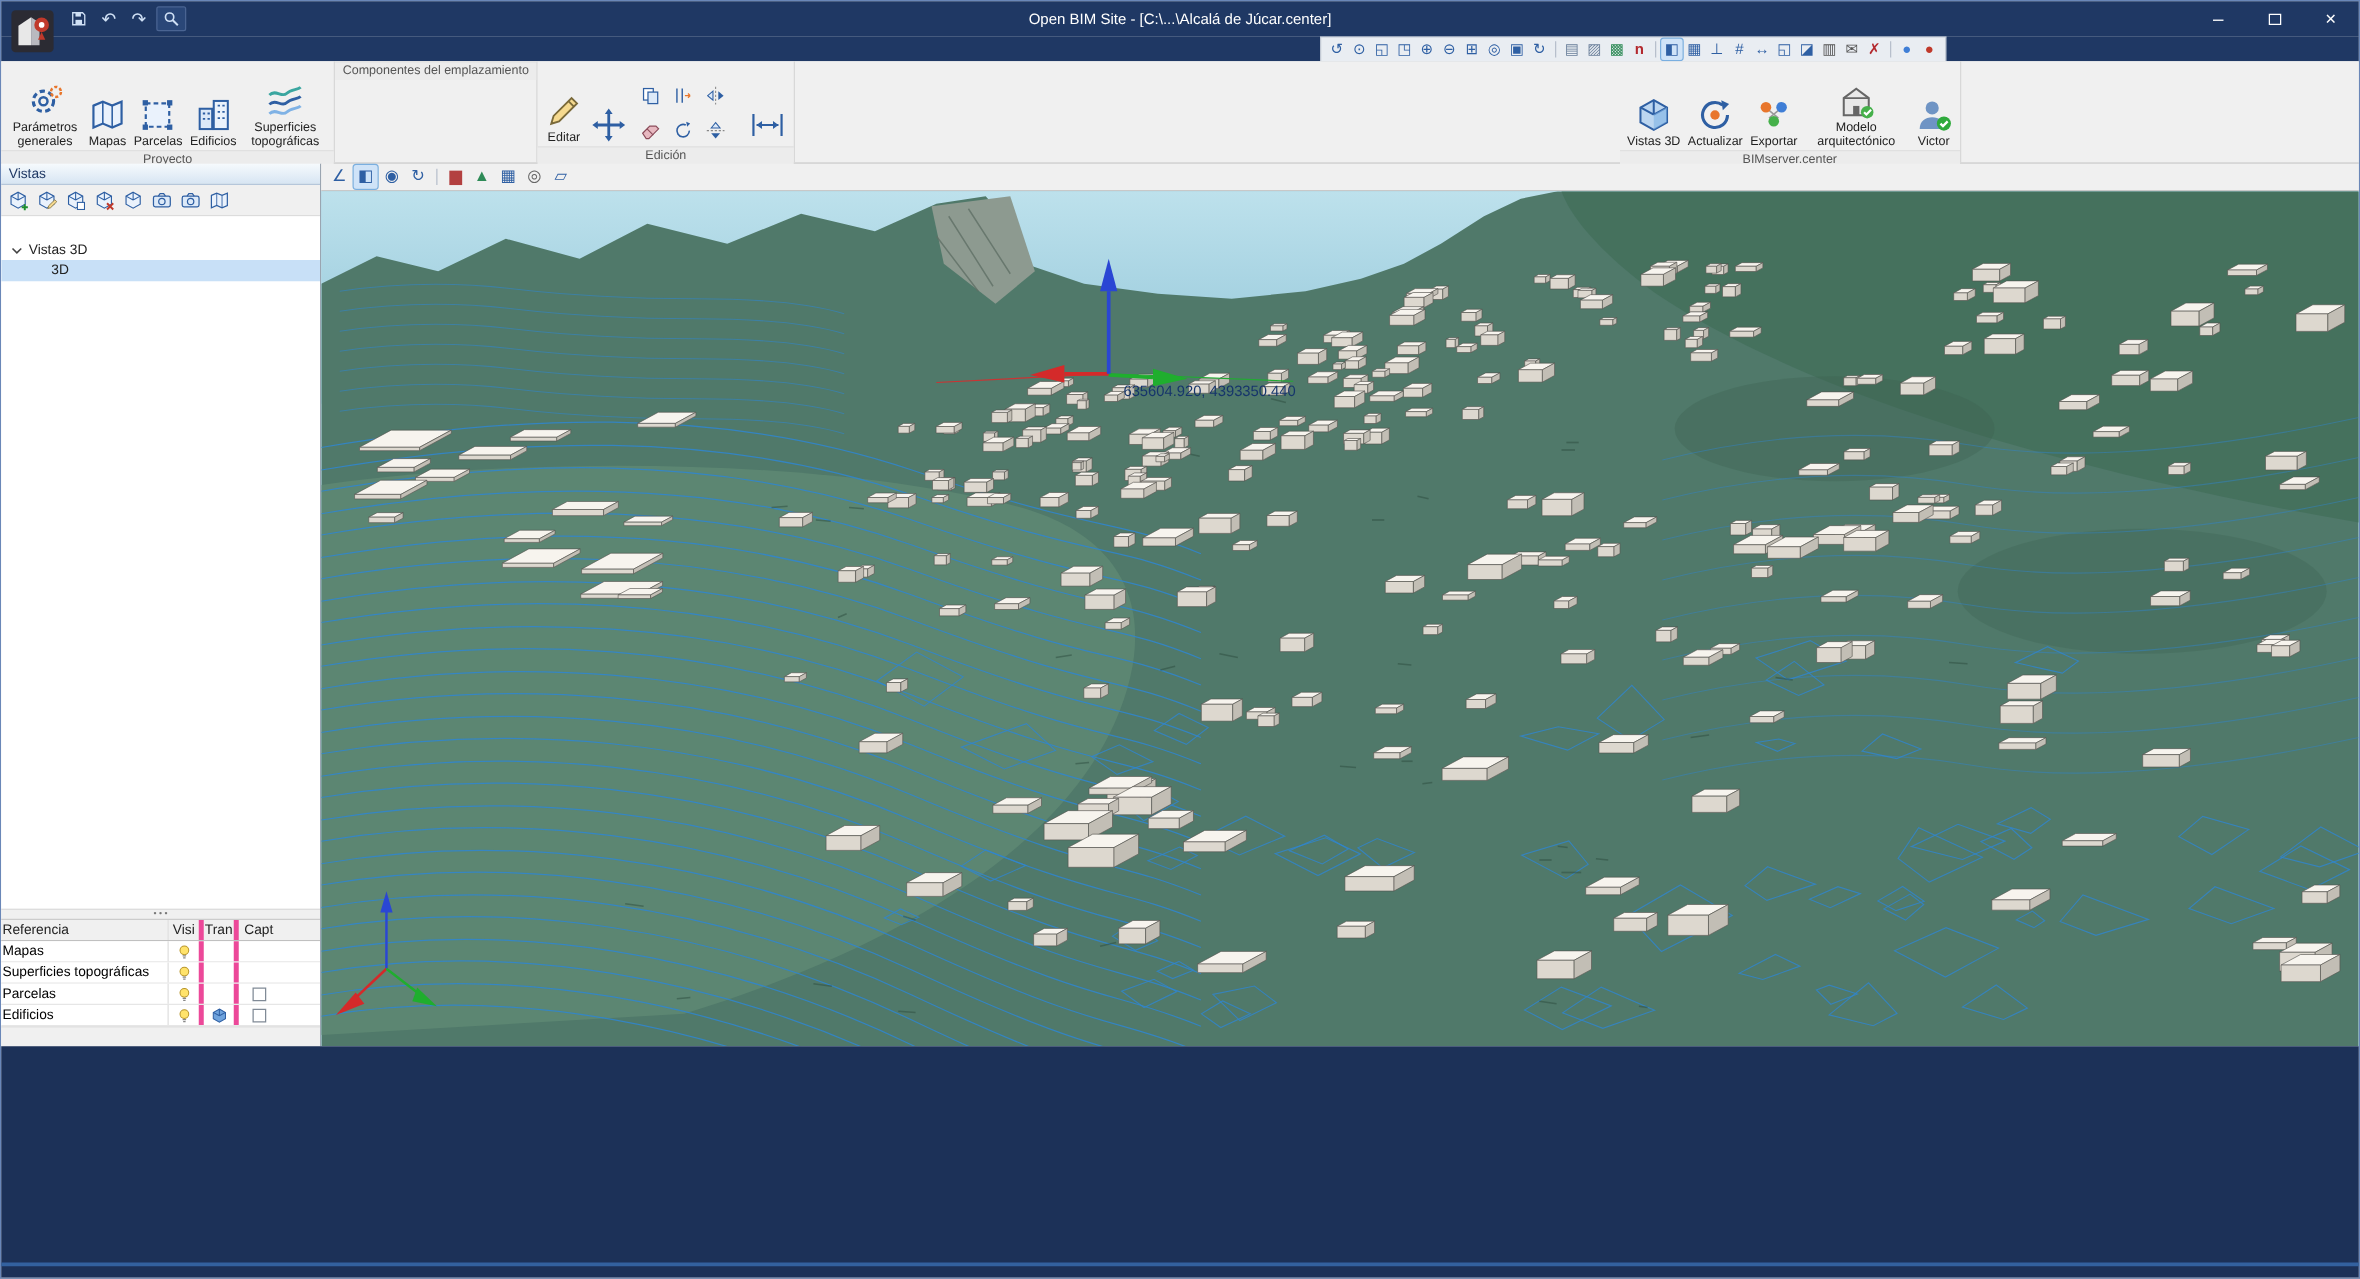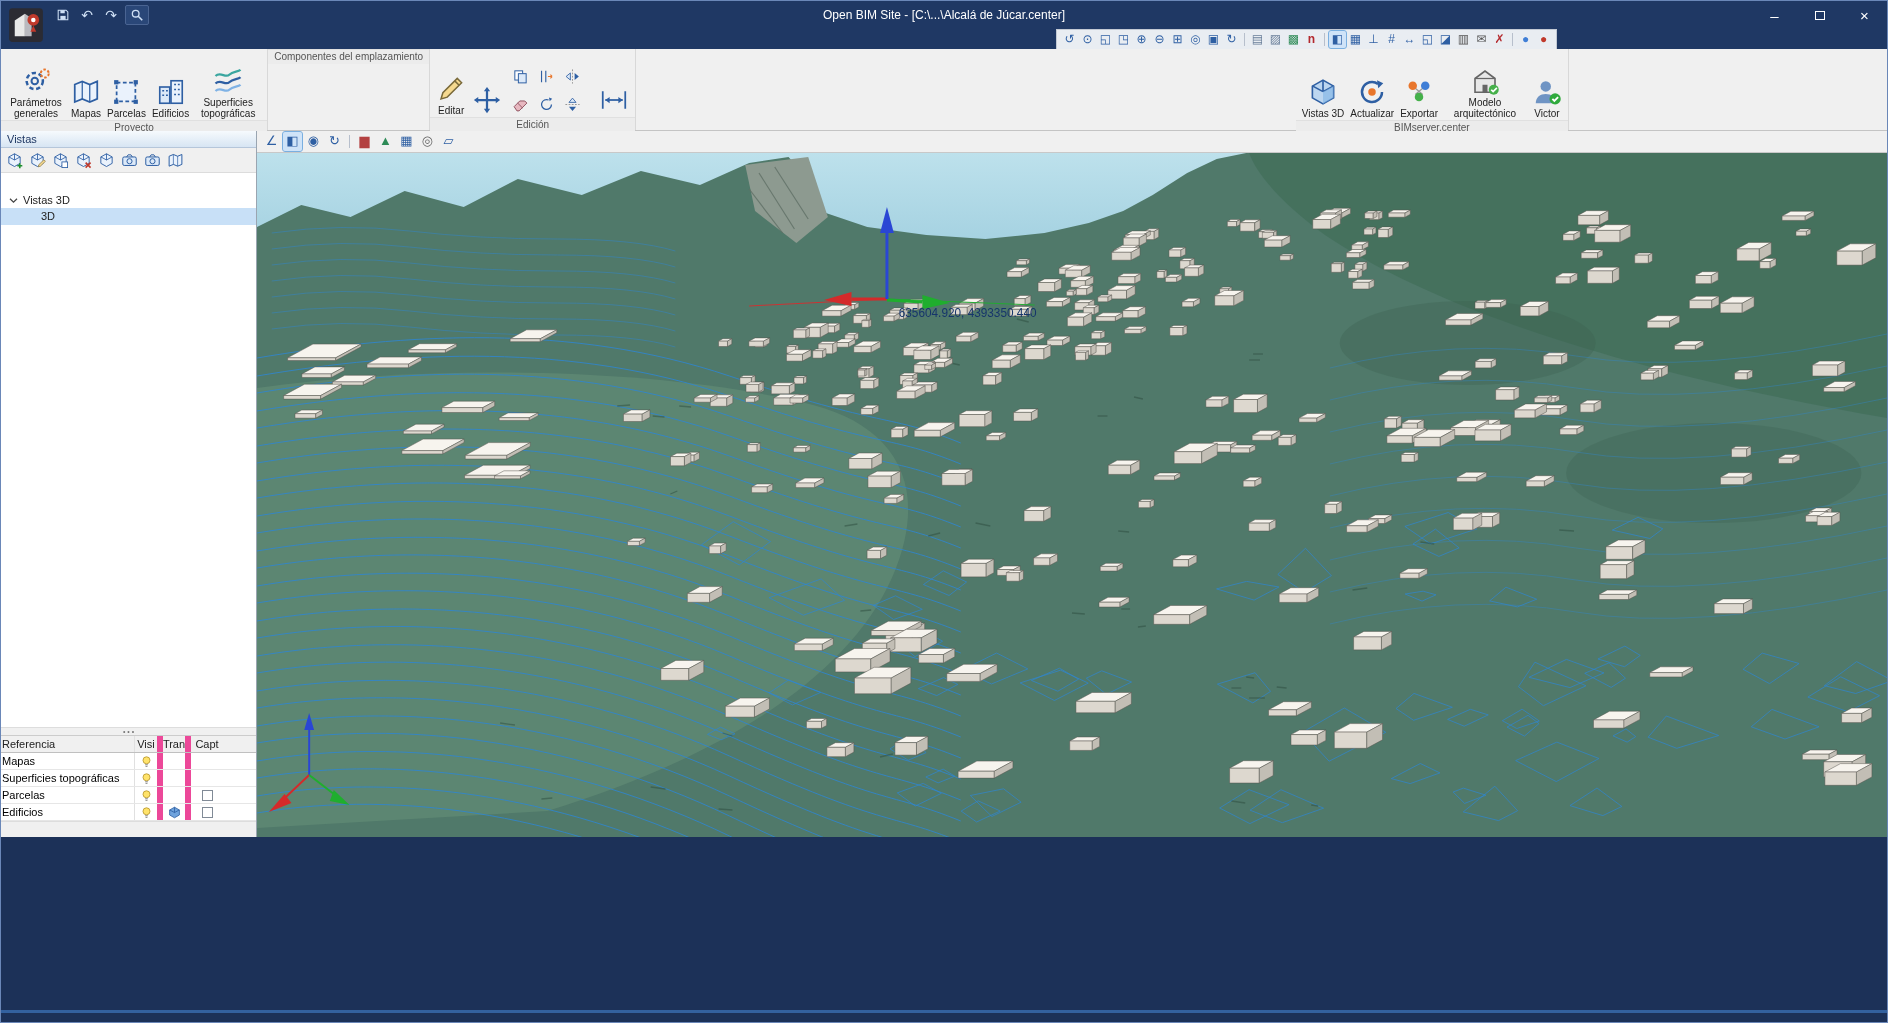--- a/index.html
+++ b/index.html
@@ -47,21 +47,21 @@
   .ptool{width:20px;height:20px;display:flex;align-items:center;justify-content:center;cursor:pointer}
   .tree{background:#fff;flex:1;font-size:11px;padding-top:19px;overflow:hidden}
   .tree-root{display:flex;align-items:center;gap:5px;padding:2px 4px 2px 8px;color:#222;cursor:pointer}
   .tree-item{padding:2px 4px 3px 40px;color:#222;cursor:pointer}
   .tree-item.selected{background:#c8e0f7}
   .splitter{height:9px;background:#f0f0f0;border-top:1px solid #ddd;border-bottom:1px solid #ccc;text-align:center;font-size:7px;color:#777;line-height:7px;cursor:row-resize}
   .ref-table{font-size:11px;background:#fff}
   .rt-row{display:flex;height:17px;align-items:center;border-bottom:1px solid #e6e6e6;background:#fff}
   .rt-header{background:#f0f0f0;border-bottom:1px solid #c0c0c0;color:#222}
   .rt-c1{width:134px;padding-left:1px;border-right:1px solid #e0e0e0;overflow:hidden;white-space:nowrap;height:100%;display:flex;align-items:center}
-  .rt-c{width:28px;height:100%;display:flex;justify-content:center;align-items:center;border-right:6px solid #ec4899}
+  .rt-c{width:28px;height:100%;display:flex;justify-content:center;align-items:center;border-right:4px solid #ec4899}
   .rt-last{width:32px;border-right:none}
   .cb{width:11px;height:11px;border:1px solid #808a96;background:#fff;display:inline-block}
   .panel-filler{height:16px;background:#f0f0f0;border-top:1px solid #ddd}
 
   .viewport{flex:1;display:flex;flex-direction:column;min-width:0}
   .vp-toolbar{height:22px;background:#f0f0f0;display:flex;align-items:center;gap:2px;padding:0 5px;border-bottom:1px solid #c8c8c8;flex:0 0 auto}
   .vp-toolbar .ticon{width:19px;height:19px;line-height:18px;font-size:13px}
   .scene-wrap{flex:1;position:relative;background:#a6d4e4;overflow:hidden;cursor:crosshair}
   .scene{position:absolute;inset:0;width:100%;height:100%}
 

